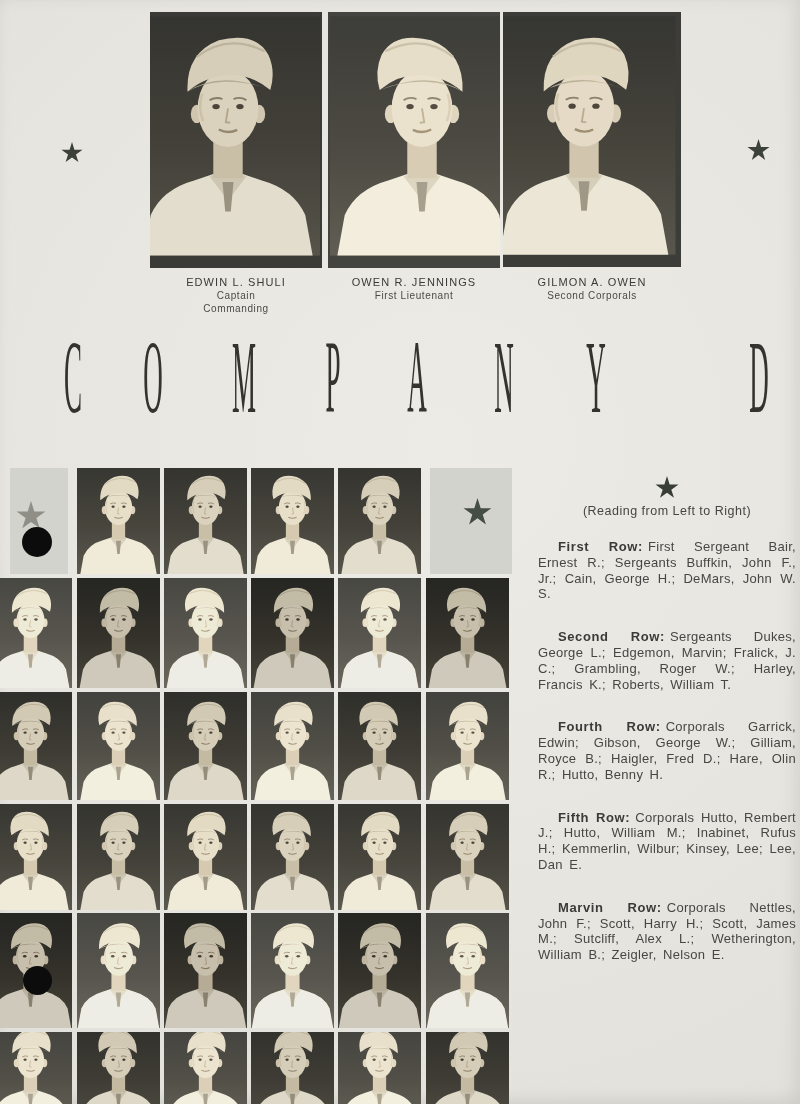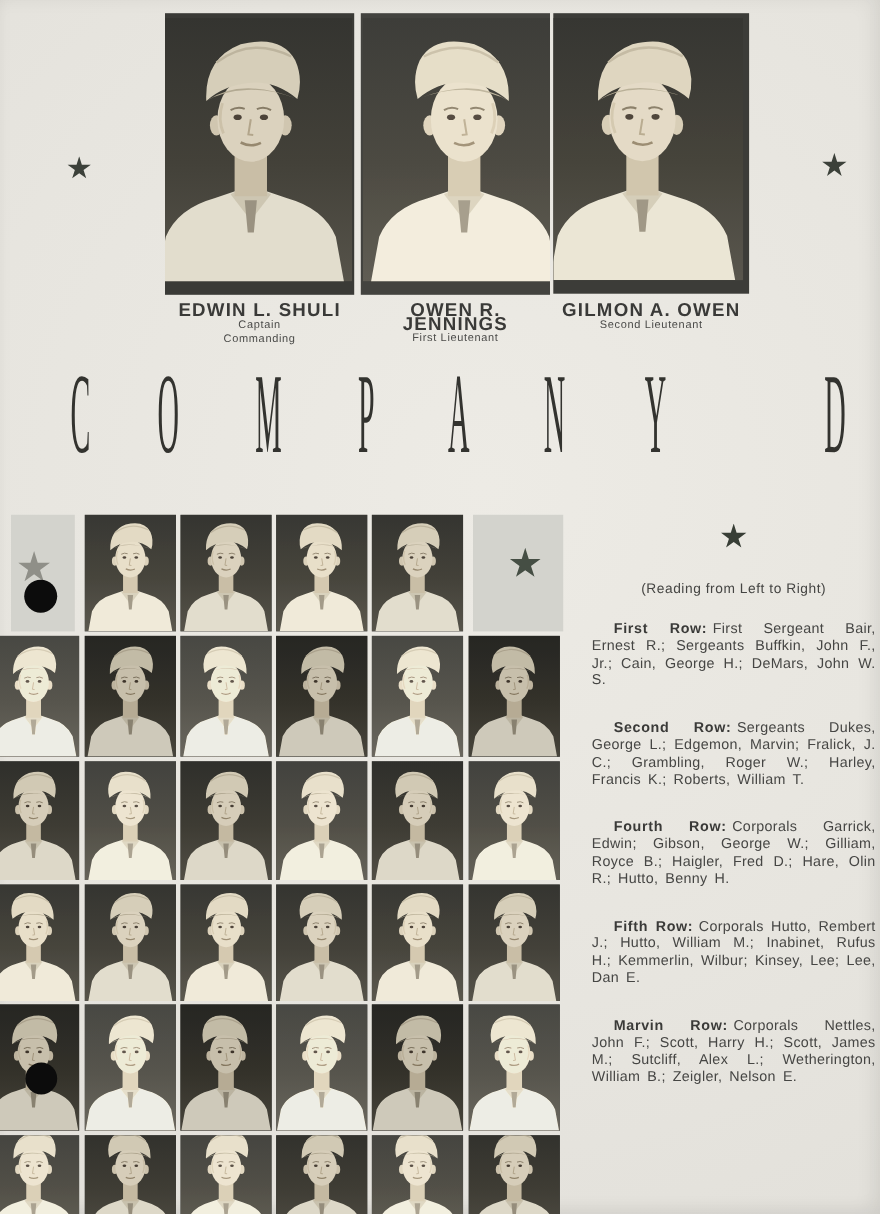--- a/index.html
+++ b/index.html
@@ -18,21 +18,21 @@
     background:#3c413a;
   }
   .star.abs{position:absolute;}
   
   .officer-photo{position:absolute;top:12px;overflow:hidden;background:#3a3a36;}
   .officer-photo svg{width:100%;height:100%;display:block;}
   #officer-1{left:150px;width:172px;height:256px;}
   #officer-2{left:328px;width:172px;height:256px;filter:brightness(1.1) contrast(.95);}
   #officer-3{left:503px;width:178px;height:255px;filter:brightness(1.04);}
   .officer-caption{position:absolute;top:276px;text-align:center;line-height:12.5px;}
-  .officer-caption .nm{font-size:17px;font-weight:bold;letter-spacing:1.1px;color:#3a3a38;}
+  .officer-caption .nm{font-size:11px;font-weight:normal;letter-spacing:1.1px;color:#3a3a38;}
   .officer-caption .rk{font-size:10px;letter-spacing:.6px;color:#4a4a48;margin-top:1px;}
   #cap-1{left:150px;width:172px;}
   #cap-2{left:328px;width:172px;}
   #cap-3{left:503px;width:178px;}
   
   #company-title{position:absolute;left:0;top:0;width:800px;height:440px;pointer-events:none;}
   #company-title span{
     position:absolute;top:325px;line-height:1;
     font-family:"Liberation Serif",serif;font-size:104px;font-weight:400;color:#33332f;
     transform:translateX(-50%) scaleX(.26);
@@ -48,21 +48,21 @@
   .v4{filter:brightness(.96) contrast(1.04);}
   .v5{filter:brightness(1.2) contrast(.86);}
   .star-cell{position:absolute;background:#d3d3cd;}
   .star-cell .star{position:absolute;}
   .hole{position:absolute;border-radius:50%;background:#0c0c0c;z-index:5;}
   #hole-1{left:22px;top:527px;width:30px;height:30px;}
   #hole-2{left:23px;top:966px;width:29px;height:29px;}
   
   .sidebar{position:absolute;left:538px;top:476px;width:258px;}
   .sidebar .star{width:24px;height:24px;margin:0 auto;background:#383e36;}
-  .reading-note{margin-top:28px;text-align:center;font-size:12.5px;letter-spacing:.5px;color:#454543;}
+  .reading-note{margin-top:4px;text-align:center;font-size:12.5px;letter-spacing:.5px;color:#454543;}
   .sidebar p{
     margin:27px 0 0 0;text-align:justify;text-indent:20px;
     font-size:13px;line-height:15.8px;letter-spacing:.3px;word-spacing:2.5px;color:#464644;
   }
   .sidebar p.first{margin-top:21px;}
   .sidebar p strong{font-weight:bold;color:#3a3a38;padding-right:5px;letter-spacing:.6px;}
   
   #svg-defs{position:absolute;width:0;height:0;overflow:hidden;}
 </style>
 </head>
@@ -123,21 +123,21 @@
     <div class="nm">EDWIN L. SHULI</div>
     <div class="rk">Captain</div>
     <div class="rk">Commanding</div>
   </div>
   <div class="officer-caption" id="cap-2">
     <div class="nm">OWEN R. JENNINGS</div>
     <div class="rk">First Lieutenant</div>
   </div>
   <div class="officer-caption" id="cap-3">
     <div class="nm">GILMON A. OWEN</div>
-    <div class="rk">Second Lieutenant</div>
+    <div class="rk">Second Corporals</div>
   </div>
 
   <div id="company-title">
       <span style="left: 73px;">C</span>
       <span style="left: 153px;">O</span>
       <span style="left: 244px;">M</span>
       <span style="left: 333px;">P</span>
       <span style="left: 417px;">A</span>
       <span style="left: 504px;">N</span>
       <span style="left: 596px;">Y</span>

